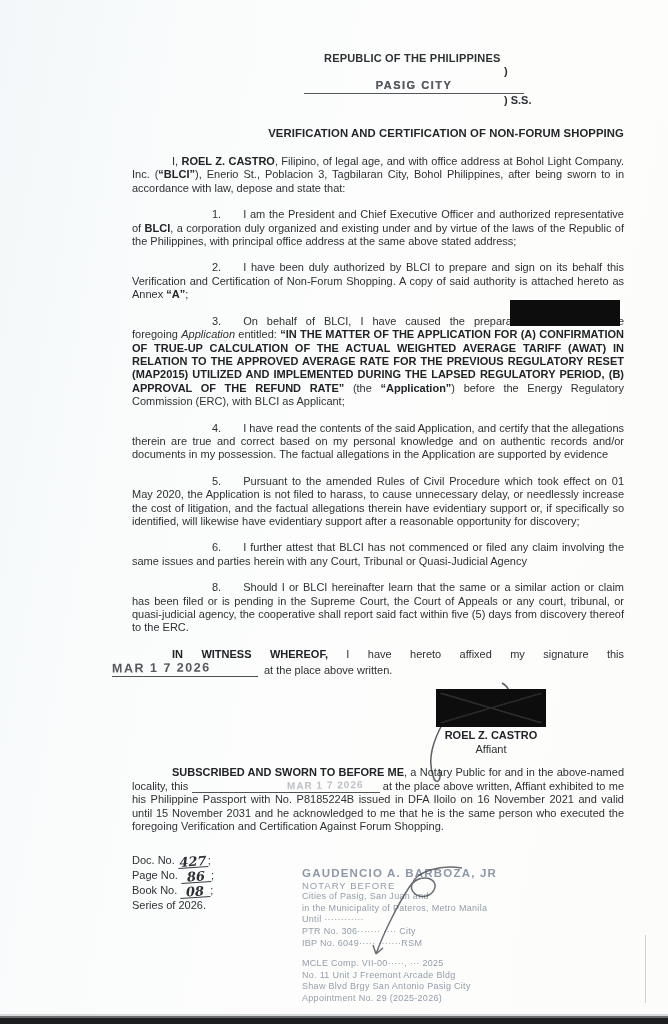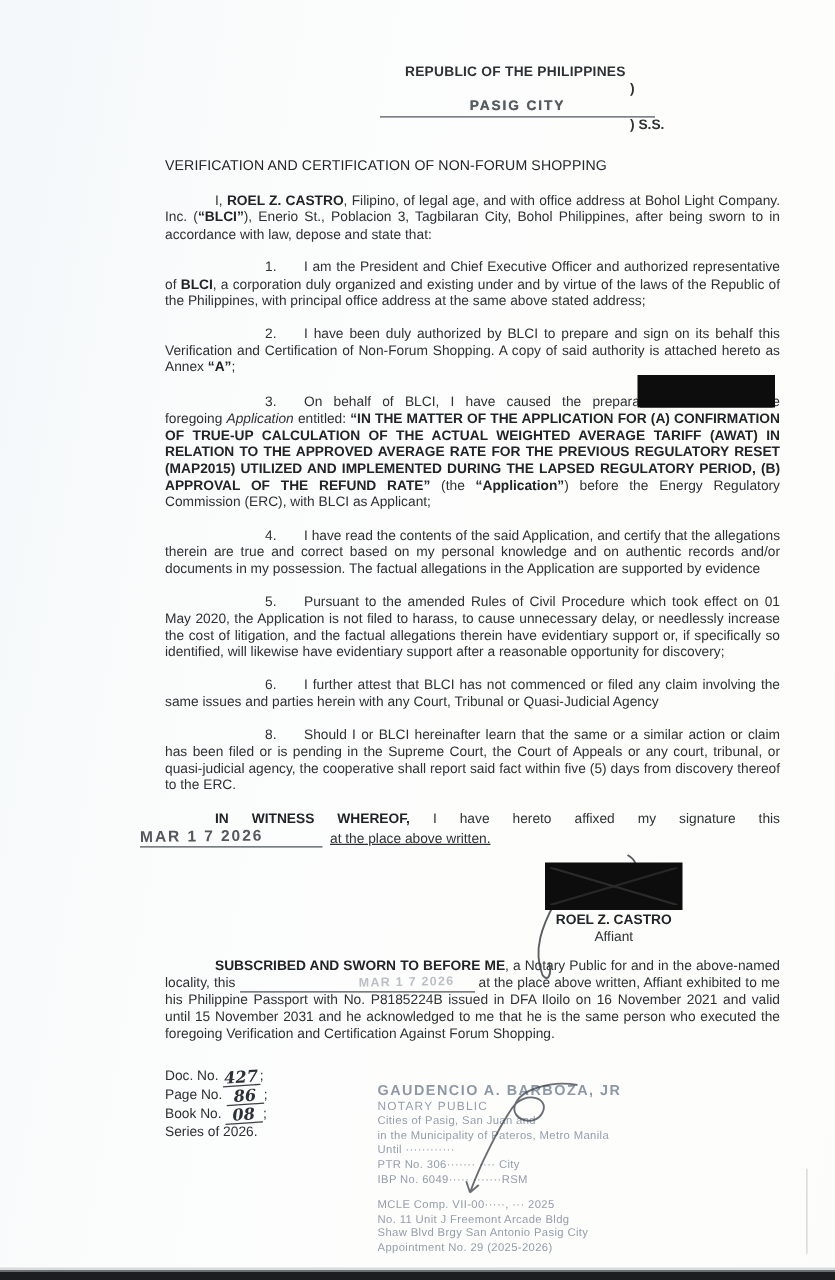--- a/index.html
+++ b/index.html
@@ -21,33 +21,33 @@
   .numgap{display:inline-block;width:22px;}
   .indent{text-indent:40px;}
   b{color:#212427;}
   
   .hdr-row{display:flex;align-items:flex-end;flex-direction:column;}
   .hdr-left{width:300px;}
   .hdr-right{width:120px;font-weight:bold;}
   .republic{font-weight:bold;letter-spacing:.2px;}
   .venue-line{border-bottom:1.3px solid #53585d;text-align:center;margin-left:-20px;width:220px;padding:0 0 1px 0;}
   .venue-stamp{font-weight:bold;letter-spacing:1.5px;color:#3a4046;opacity:.85;text-shadow:0 0 .6px #3a4046;}
-  .doc-title{font-weight:normal;text-align:left;margin:19px 0 15px 0;font-size:11.3px;letter-spacing:.1px;color:#24272a;}
+  .doc-title{font-weight:bold;text-align:right;margin:19px 0 15px 0;font-size:11.3px;letter-spacing:.1px;color:#24272a;}
   
   .redact-inline{display:inline-block;position:relative;width:106px;height:11px;background:#0d0d0d;vertical-align:-1px;}
   .redact-inline::before{content:"";position:absolute;left:-2px;right:-2px;top:-15px;bottom:0;background:#0d0d0d;}
   
   .date-line{margin:0 0 12px 0;white-space:nowrap;}
   .blank-underline{display:inline-block;border-bottom:1.2px solid #4e5358;width:146px;margin-left:-20px;height:14px;vertical-align:bottom;}
   .stamp-date{
     font-weight:bold;font-size:12.5px;letter-spacing:1.5px;color:#43474c;
     display:inline-block;transform:rotate(-.6deg);opacity:.9;
     font-family:"Liberation Sans",sans-serif;
   }
-  .after-blank{margin-left:6px;text-decoration:underline;}
+  .after-blank{margin-left:6px;}
   
   .sig-block{position:relative;width:190px;margin:0 38px 10px auto;text-align:center;}
   .redact-box{width:110px;height:38px;background:#0d0d0d;margin:0 auto;position:relative;}
   .redact-box::after{content:"";position:absolute;left:4px;top:4px;right:4px;bottom:4px;
     background:
       linear-gradient(to top right,transparent 48%,#2a2a2a 49%,#2a2a2a 51%,transparent 52%),
       linear-gradient(to bottom right,transparent 48%,#262626 49%,#262626 51%,transparent 52%);}
   .sig-name{font-weight:bold;margin-top:2px;color:#212427;}
   .sig-role{margin-top:0;}
   .affiant-sig{position:absolute;left:18px;top:-8px;pointer-events:none;}
@@ -132,21 +132,21 @@
     <div class="doc-block">
       <div class="doc-row"><span>Doc. No.</span> <span class="hand">427</span><span>;</span></div>
       <div class="doc-row"><span>Page No.</span> <span class="hand">86</span><span>;</span></div>
       <div class="doc-row"><span>Book No.</span> <span class="hand">08</span><span>;</span></div>
       <div class="doc-row">Series of 2026.</div>
     </div>
   </div>
 
   <div class="notary-stamp">
     <div class="n-name">GAUDENCIO A. BARBOZA, JR</div>
-    <div class="n-title">NOTARY PUBLIC</div>
+    <div class="n-title">NOTARY BEFORE</div>
     <div>Cities of Pasig, San Juan and</div>
     <div>in the Municipality of Pateros, Metro Manila</div>
     <div>Until ············</div>
     <div>PTR No. 306······· ···· City</div>
     <div>IBP No. 6049····· ·······RSM</div>
     <div class="n-gap"></div>
     <div>MCLE Comp. VII-00·····, ··· 2025</div>
     <div>No. 11 Unit J Freemont Arcade Bldg</div>
     <div>Shaw Blvd Brgy San Antonio Pasig City</div>
     <div>Appointment No. 29 (2025-2026)</div>

